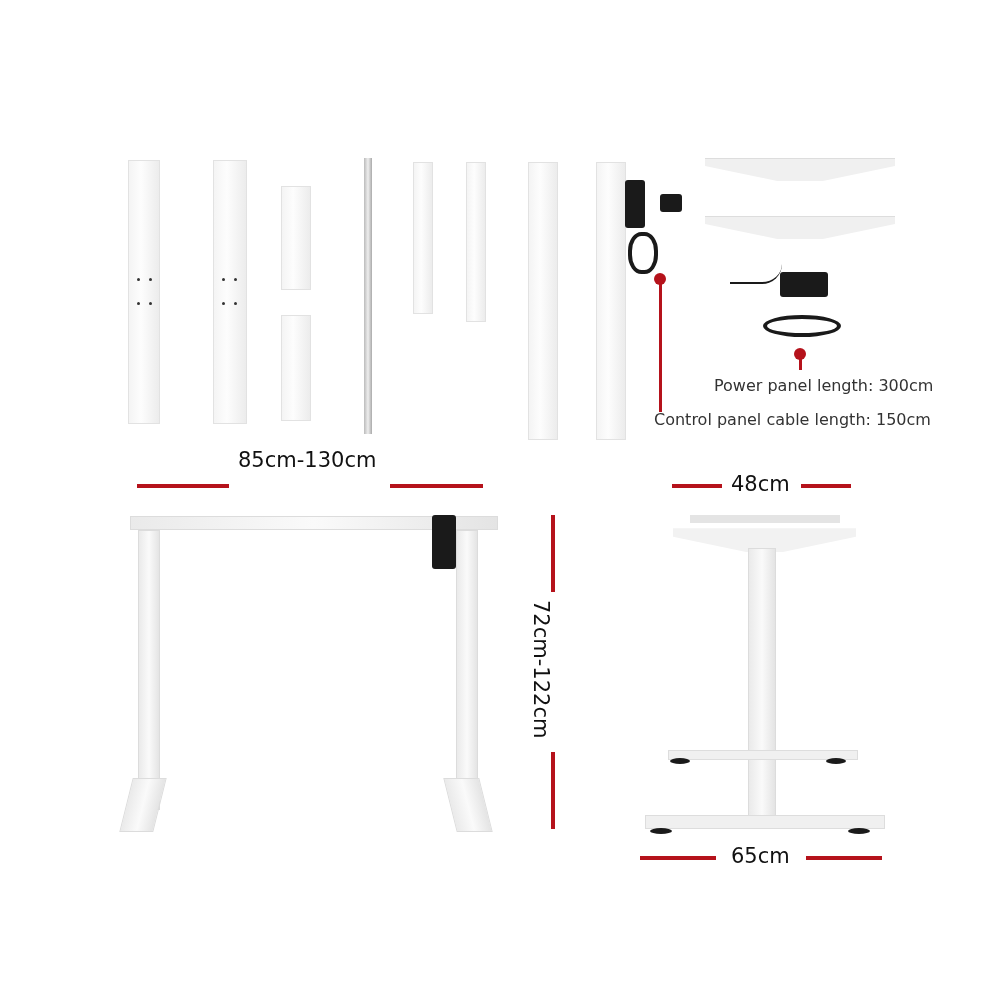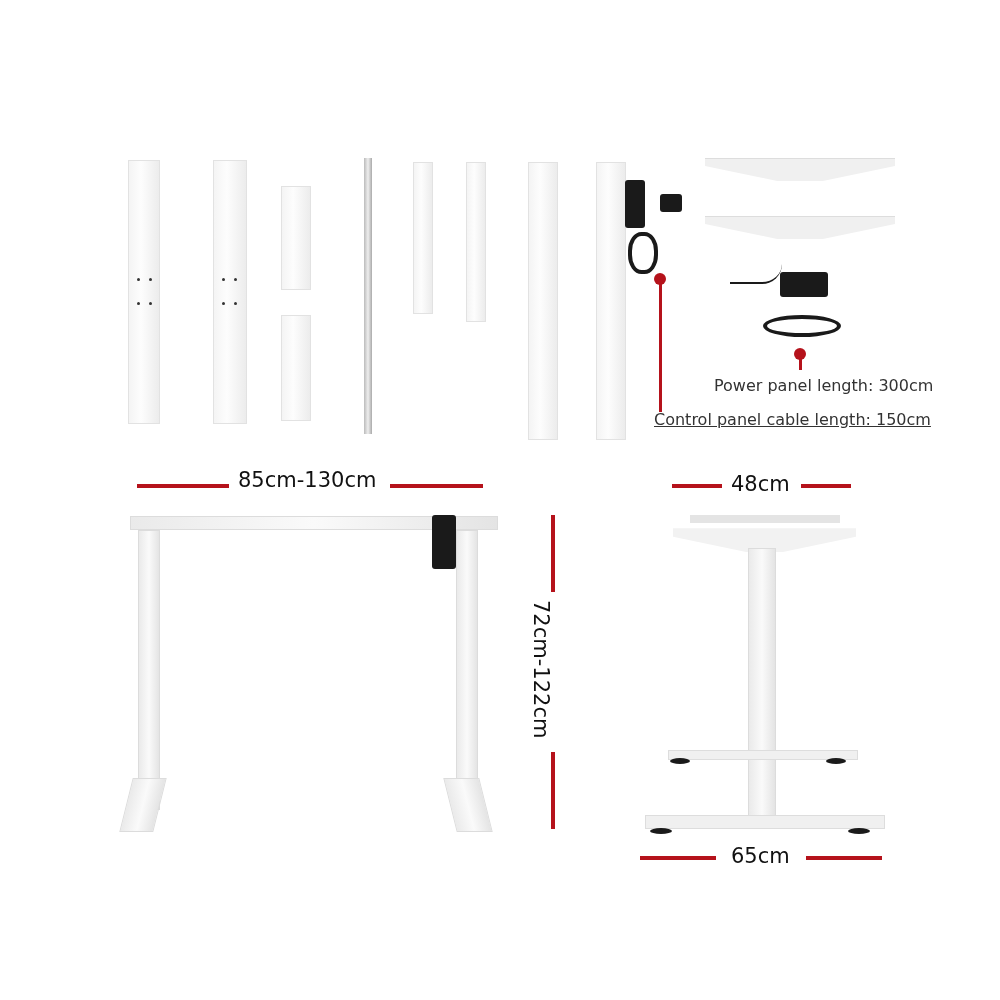--- a/index.html
+++ b/index.html
@@ -53,24 +53,24 @@
   <div class="abs" style="left:730px;top:262px;width:52px;height:20px;border-bottom:2px solid #1a1a1a;border-radius:0 0 20px 0;"></div>
 
   <div class="abs" style="left:763px;top:315px;width:78px;height:22px;border:4px solid #1a1a1a;border-radius:50%;box-sizing:border-box;"></div>
 </div>
 
 <div class="dot" style="left:654px;top:273px;"></div>
 <div class="redline" style="left:659px;top:282px;width:3px;height:130px;"></div>
 <div class="dot" style="left:794px;top:348px;"></div>
 <div class="redline" style="left:799px;top:356px;width:3px;height:14px;"></div>
 <div class="label" style="left:714px;top:376px;">Power panel length: 300cm</div>
-<div class="label" style="left:654px;top:410px;text-decoration:underline;">Control panel cable length: 150cm</div>
+<div class="label" style="left:654px;top:410px;">Control panel cable length: 150cm</div>
 
 <div class="redline" style="left:137px;top:484px;width:92px;height:4px;"></div>
-<div class="dim" style="left:238px;top:468px;">85cm-130cm</div>
+<div class="dim" style="left:238px;top:448px;">85cm-130cm</div>
 <div class="redline" style="left:390px;top:484px;width:93px;height:4px;"></div>
 
 <div>
   <div class="frame" style="left:130px;top:516px;width:368px;height:14px;"></div>
   <div class="frame" style="left:138px;top:530px;width:22px;height:280px;"></div>
   <div class="frame" style="left:456px;top:530px;width:22px;height:280px;"></div>
   <div class="frame" style="left:126px;top:778px;width:34px;height:54px;transform:skewX(-14deg);"></div>
   <div class="frame" style="left:450px;top:778px;width:36px;height:54px;transform:skewX(14deg);"></div>
   <div class="black" style="left:432px;top:515px;width:24px;height:54px;"></div>
 </div>

